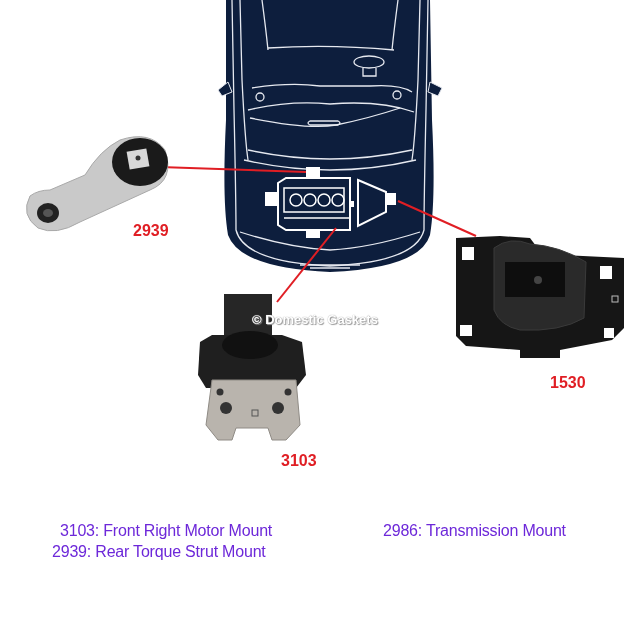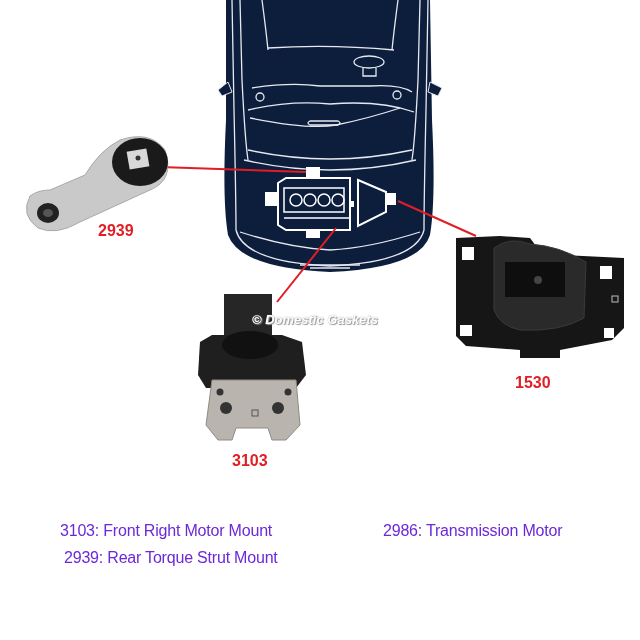--- a/index.html
+++ b/index.html
@@ -1,20 +1,20 @@
 <!DOCTYPE html>
 <html><head>
 <meta charset="utf-8">
 <style>
   html, body { margin:0; padding:0; background:#ffffff; }
   body { width:640px; height:640px; position:relative; overflow:hidden; font-family:"Liberation Sans", sans-serif; }
   .abs { position:absolute; }
-  .part-label { position:absolute; color:#e01e24; font-weight:bold; font-size:16px; font-family:"Liberation Sans", sans-serif; }
+  .part-label { position:absolute; color:#e01e24; font-weight:bold; font-size:16px; font-family:"Liberation Sans", sans-serif;margin-left:35px; }
   .legend { position:absolute; color:#6d28d9; font-size:16px; font-family:"Liberation Sans", sans-serif; font-weight:normal; letter-spacing:-0.2px; }
-  .watermark { position:absolute; left:252px; top:312px; font-size:13px; font-style:italic; font-weight:bold; color:#ffffff; text-shadow: 0 0 1px #888, 1px 1px 1px #999; font-family:"Liberation Sans", sans-serif; }
+  .watermark { position:absolute; left:252px; top:312px; font-size:13px; font-weight:bold; color:#ffffff; text-shadow: 0 0 1px #888, 1px 1px 1px #999; font-family:"Liberation Sans", sans-serif; }
 </style>
 </head>
 <body>
 
 <svg class="abs" style="left:0;top:0" width="640" height="640" viewBox="0 0 640 640">
 
   <path d="M226,0 L430,0 L432,120 Q436,200 430,235 Q420,268 330,272 Q240,268 228,235 Q222,200 226,120 Z" fill="#0d1e3d"></path>
 
   <g fill="none" stroke="#e6e9f0" stroke-width="1.3">
     <path d="M232,0 L234,110 Q236,200 236,230 Q244,262 330,266 Q416,262 424,230 Q424,200 426,110 L428,0"></path>
@@ -93,18 +93,18 @@
     <path d="M494,248 Q510,236 530,244 Q560,246 586,262 L584,318 Q560,332 520,330 Q500,326 494,310 Z" fill="#2a2a2a" stroke="#3a3a3a"></path>
     <rect x="505" y="262" width="60" height="35" fill="#0e0e0e"></rect>
     <circle cx="538" cy="280" r="4" fill="#444"></circle>
     <rect x="612" y="296" width="6" height="6" fill="none" stroke="#bbb" stroke-width="1"></rect>
   </g>
 </svg>
 
 <div class="watermark">© Domestic Gaskets</div>
 
 <div class="part-label" style="left:98px;top:222px;">2939</div>
-<div class="part-label" style="left:232px;top:452px;">3103</div>
+<div class="part-label" style="left:246px;top:452px;">3103</div>
 <div class="part-label" style="left:515px;top:374px;">1530</div>
 
 <div class="legend" style="left:60px;top:522px;">3103: Front Right Motor Mount</div>
-<div class="legend" style="left:64px;top:543px;margin-top:6px;">2939: Rear Torque Strut Mount</div>
-<div class="legend" style="left:383px;top:522px;">2986: Transmission Motor</div>
+<div class="legend" style="left:52px;top:543px;">2939: Rear Torque Strut Mount</div>
+<div class="legend" style="left:383px;top:522px;">2986: Transmission Mount</div>
 
 </body></html>

